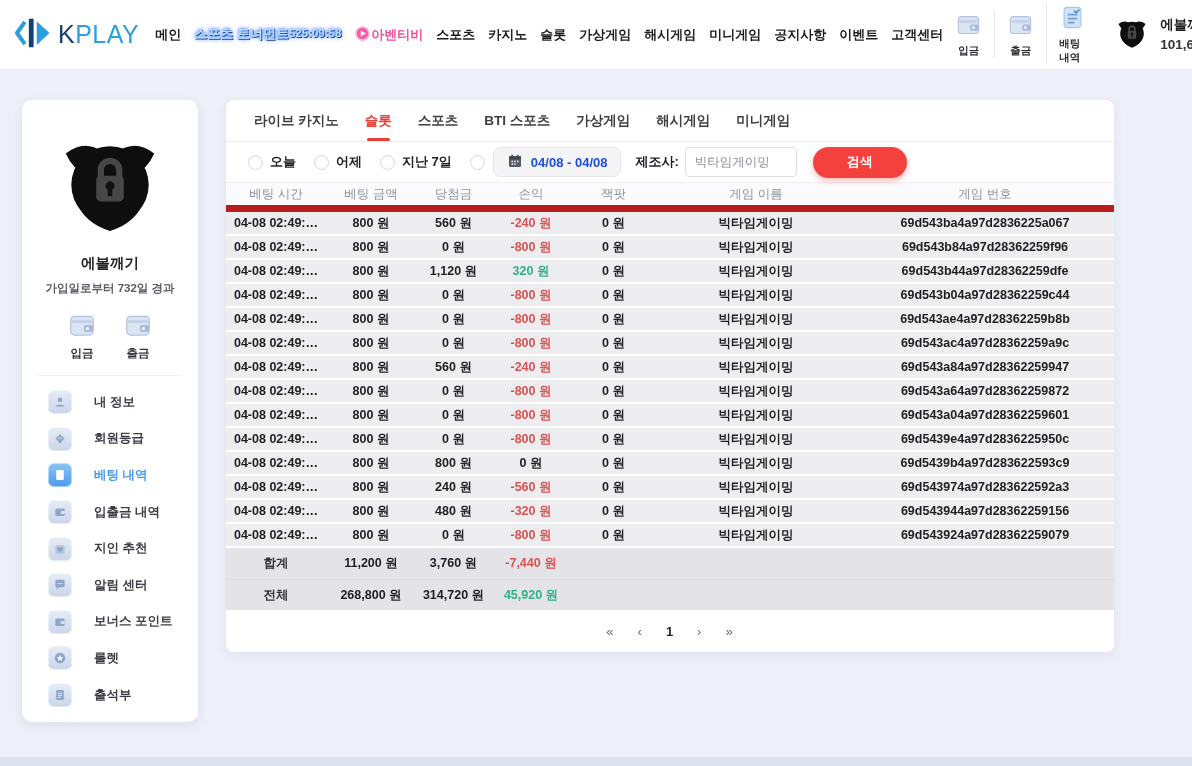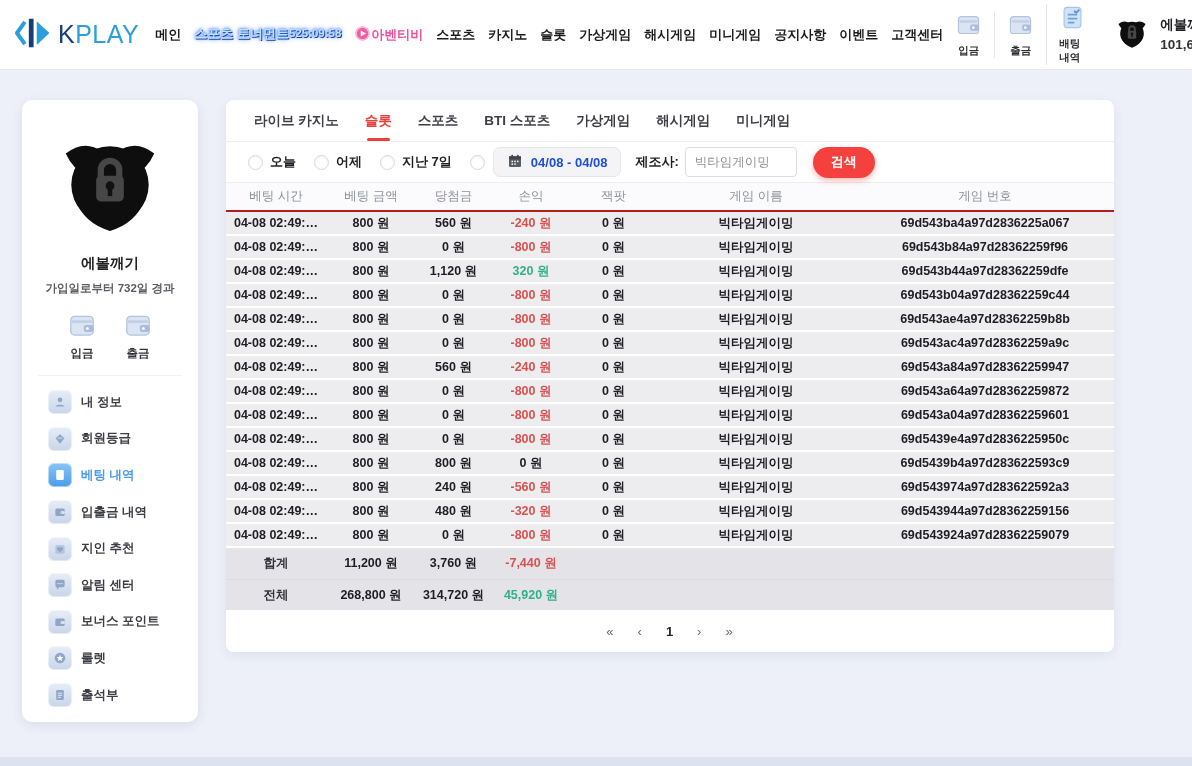--- a/index.html
+++ b/index.html
@@ -42,21 +42,21 @@
   }
   .profile { text-align:center; }
   .profile-avatar { display:flex; justify-content:center; }
   .profile-name { font-size:14.5px; font-weight:800; color:#222; margin-top:12px; }
   .profile-joined { font-size:11.5px; font-weight:600; color:#5b5b63; margin-top:8px; }
   .profile-actions { display:flex; justify-content:center; gap:26px; margin-top:14px; }
   .p-action { display:flex; flex-direction:column; align-items:center; gap:2px; cursor:pointer; }
   .p-action-label { font-size:11.5px; font-weight:700; color:#33333a; }
   .side-divider { border-top:1px solid #f0f0f5; margin:14px 16px 4px; }
   .menu { list-style:none; padding:4px 0; }
-  .menu-item { height:36.6px; display:flex; align-items:center; gap:9px; padding-left:26px; cursor:pointer; }
+  .menu-item { height:36.6px; display:flex; align-items:center; gap:22px; padding-left:26px; cursor:pointer; }
   .s-icon {
     width:24px; height:24px; border-radius:6px; flex:0 0 24px;
     background:linear-gradient(180deg,#e7edf7,#c9d5e9);
     display:flex; align-items:center; justify-content:center; color:#8fa6c9;
     box-shadow:inset 0 0 0 1px rgba(255,255,255,.5);
   }
   .menu-label { font-size:12.5px; font-weight:700; color:#3c3c45; }
   .menu-item.active .s-icon { background:linear-gradient(180deg,#8cc4f5,#4a9bea); color:#fff; }
   .menu-item.active .menu-label { color:#4a9bea; }
   
@@ -78,27 +78,27 @@
     height:30px; display:flex; align-items:center; gap:8px; padding:0 13px;
     background:#f4f4f7; border:1px solid #e6e6ec; border-radius:7px;
     font-size:13px; font-weight:700; color:#1d4ed8; cursor:pointer;
   }
   .mfr-label { font-size:13px; font-weight:700; color:#1e1e26; margin:0 6px 0 14px; }
   .mfr-input {
     width:112px; height:30px; border:1px solid #ddd; border-radius:4px;
     padding:0 9px; font-size:12.5px; color:#8e8e96; font-family:inherit; background:#fff;
   }
   .search-btn {
-    margin-left:16px; width:62px; height:31px; border:none; border-radius:16px;
+    margin-left:16px; width:94px; height:31px; border:none; border-radius:16px;
     background:#f5413d; color:#fff; font-size:13px; font-weight:800; cursor:pointer;
     box-shadow:0 3px 6px rgba(245,65,61,.35); font-family:Liberation Sans, sans-serif;
   }
   
   .grid-cols { display:grid; grid-template-columns:100px 90px 75px 80px 85px 200px 1fr; align-items:center; }
-  .thead { height:29px; background:#fbfbfd; border-bottom:2px solid #b91c1c; }
+  .thead { height:29px; background:#fbfbfd; border-bottom:7px solid #b91c1c; }
   .th { font-size:12.5px; color:#8c919c; text-align:center; font-weight:500; }
   .trow-data { height:24px; background:#ededef; border-bottom:2px solid #fff; }
   .td { font-size:12.5px; color:#1d1d23; text-align:center; font-weight:600; white-space:nowrap; }
   .td.loss { color:#d85252; }
   .td.profit { color:#2fb184; }
   .totals { background:#e4e4e8; }
   .trow-total { height:31px; }
   .trow-total + .trow-total { border-top:1px solid #dbdbe1; }
   .total-label { font-size:12.5px; font-weight:700; color:#33333a; text-align:center; }
   

